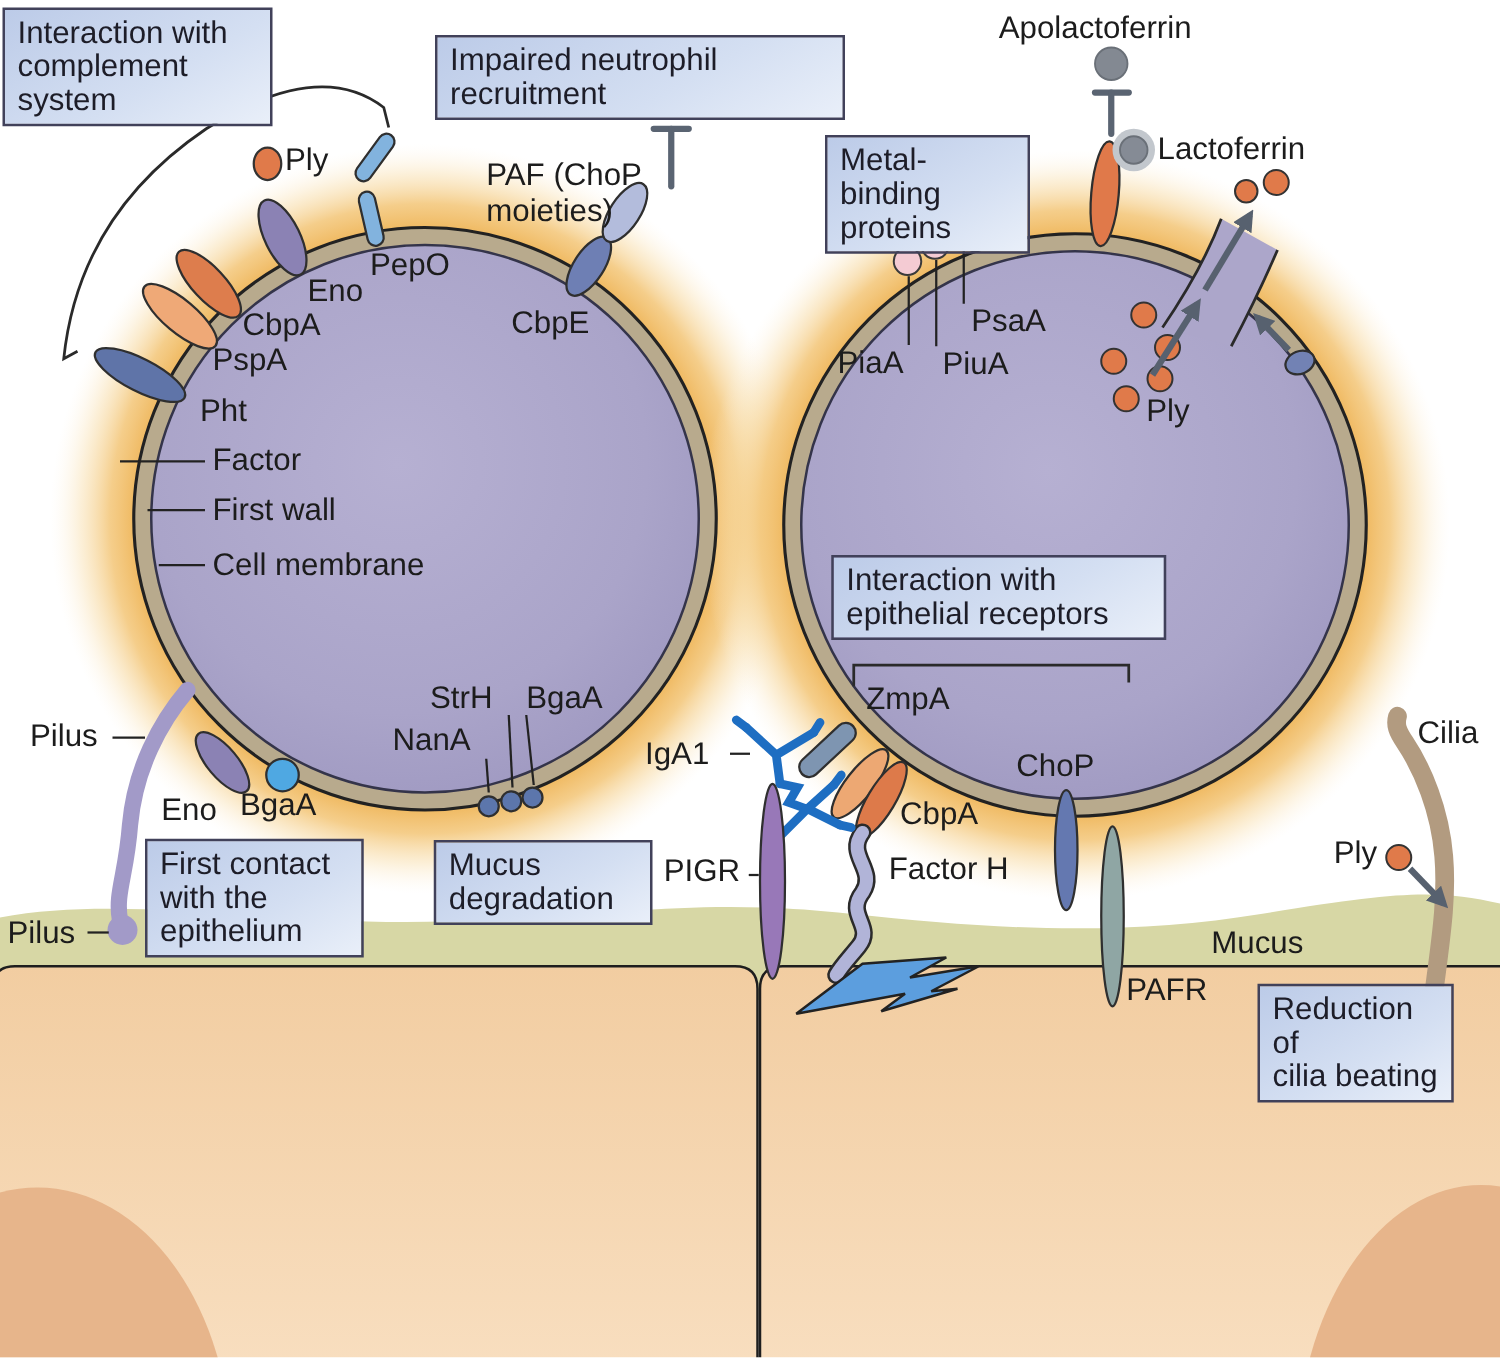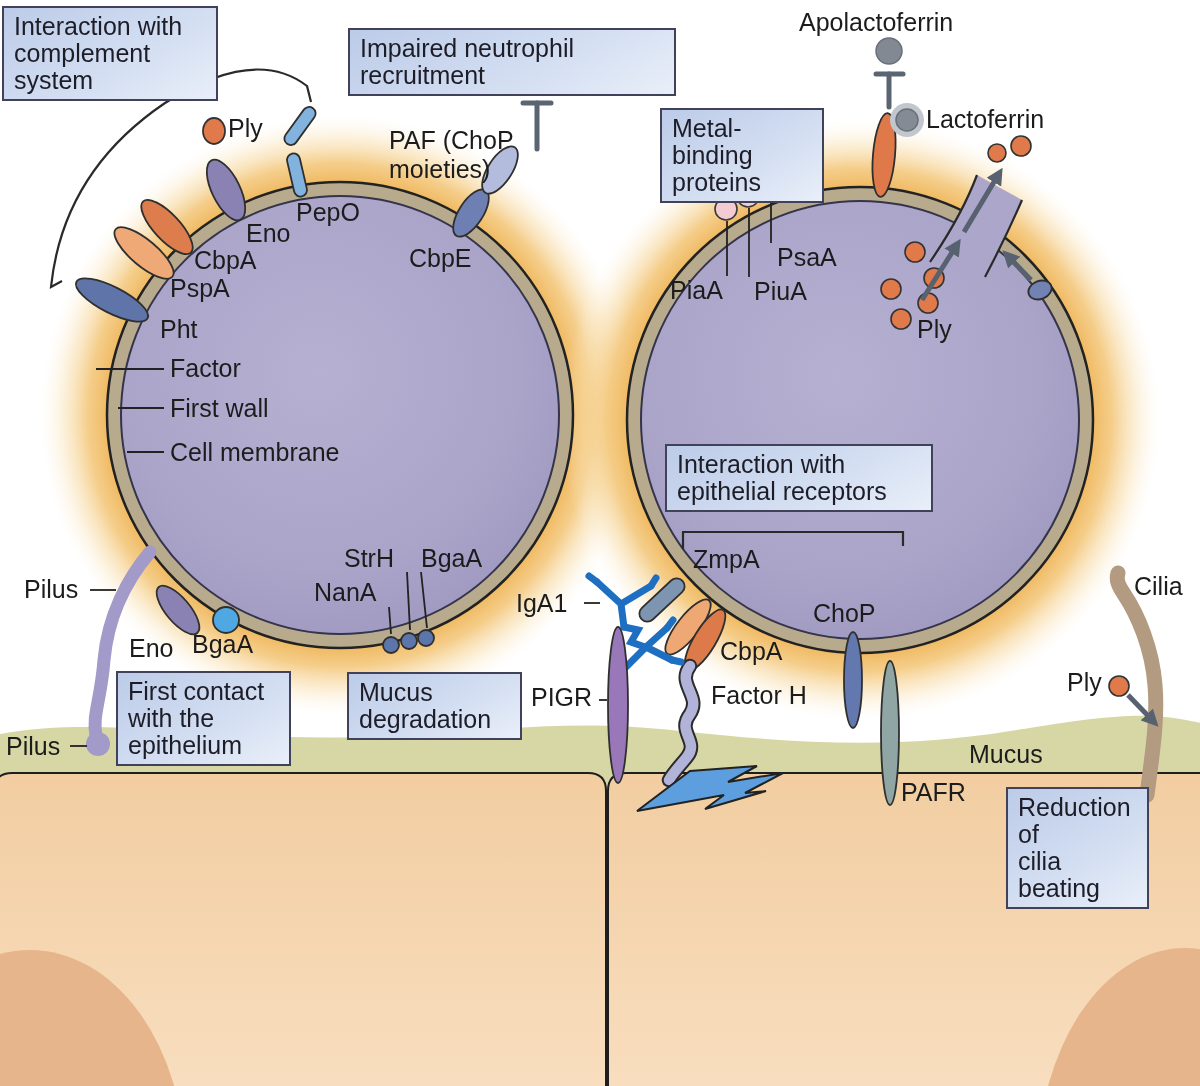--- a/index.html
+++ b/index.html
@@ -218,16 +218,16 @@
 recruitment</div>
 <div class="box" style="left:660px;top:108px;width:164px">Metal-binding
 proteins</div>
 <div class="box" style="left:665px;top:444px;width:268px">Interaction with
 epithelial receptors</div>
 <div class="box" style="left:116px;top:671px;width:175px">First contact
 with the
 epithelium</div>
 <div class="box" style="left:347px;top:672px;width:175px">Mucus
 degradation</div>
-<div class="box" style="left:1006px;top:787px;width:143px">Reduction of
+<div class="box" style="left:1006px;top:787px;width:157px">Reduction of
 cilia beating</div>
 
 </div>
 
 </body></html>

